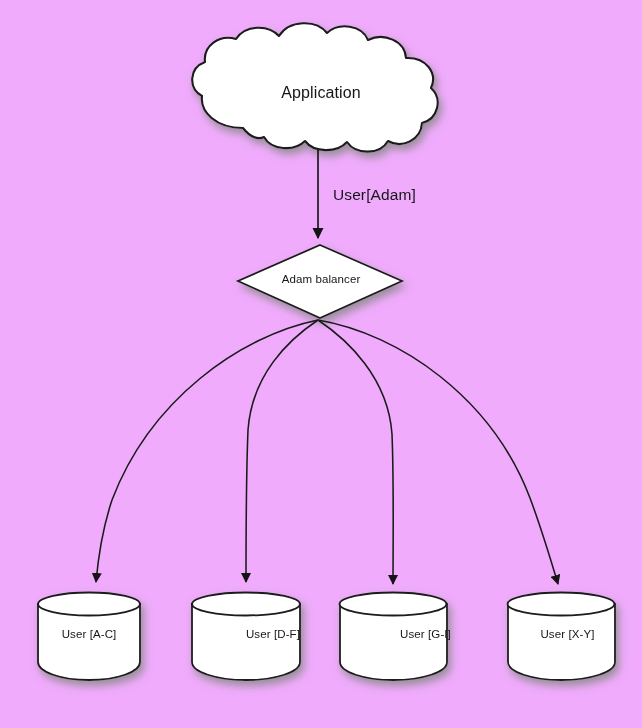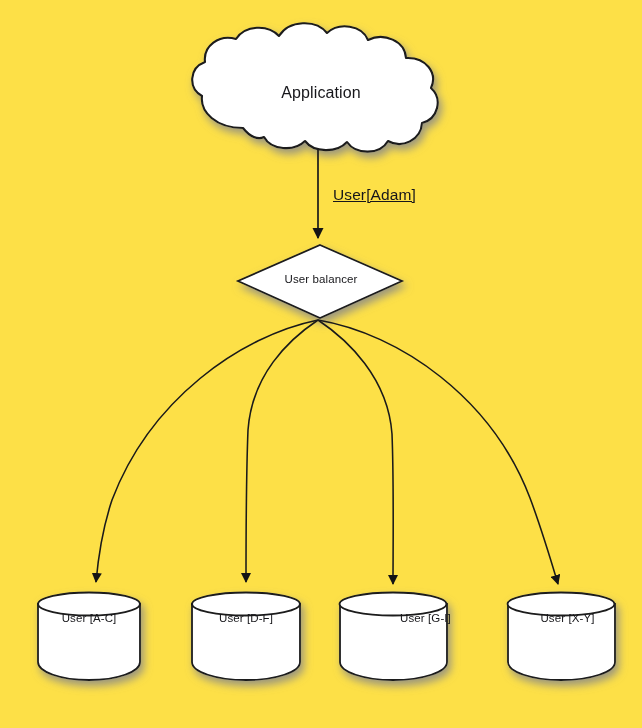--- a/index.html
+++ b/index.html
@@ -7,21 +7,21 @@
     padding: 0;
     background: #ffffff;
   }
   body {
     font-family: "Liberation Sans", sans-serif;
   }
   #canvas {
     position: relative;
     width: 642px;
     height: 728px;
-    background: #fde047;
+    background: #f0abfc;
     overflow: hidden;
   }
   #diagram-svg {
     position: absolute;
     left: 0;
     top: 0;
     width: 642px;
     height: 728px;
   }
   .node-label {
@@ -47,33 +47,32 @@
     letter-spacing: 0.1px;
   }
   .label-edge {
     position: absolute;
     left: 333px;
     top: 186px;
     font-size: 15.5px;
     color: #16161a;
     white-space: nowrap;
     letter-spacing: 0.1px;
-    text-decoration: underline;
   }
   .db-label {
     position: absolute;
-    top: 612px;
+    top: 628px;
     font-size: 11.5px;
     color: #16161a;
     text-align: center;
     white-space: nowrap;
     letter-spacing: 0.1px;
   }
   .db-label.db0 { left: 38px;  width: 102px; }
-  .db-label.db1 { left: 192px; width: 108px; }
+  .db-label.db1 { left: 192px; width: 108px; text-align: right; }
   .db-label.db2 { left: 340px; width: 107px; margin-left: 32px; }
   .db-label.db3 { left: 508px; width: 119px; }
 </style>
 </head>
 <body>
 
 <div id="canvas">
 
   <svg id="diagram-svg" viewBox="0 0 642 728">
     <defs>
@@ -147,20 +146,20 @@
     <g filter="url(#softshadow)">
       <path d="M 508 604 L 508 662 C 508 672 532 680 561 680 C 591 680 615 672 615 662 L 615 604 Z" fill="#ffffff" stroke="#1a1a1a" stroke-width="1.8"></path>
       <ellipse cx="561" cy="604" rx="53.5" ry="11.5" fill="#ffffff" stroke="#1a1a1a" stroke-width="1.8"></ellipse>
     </g>
   </svg>
 
   <div class="node-label label-application">Application</div>
 
   <div class="label-edge">User[Adam]</div>
 
-  <div class="node-label label-loadbalancer">User balancer</div>
+  <div class="node-label label-loadbalancer">Adam balancer</div>
 
   <div class="db-label db0">User [A-C]</div>
   <div class="db-label db1">User [D-F]</div>
   <div class="db-label db2">User [G-I]</div>
   <div class="db-label db3">User [X-Y]</div>
 
 </div>
 
 </body></html>

